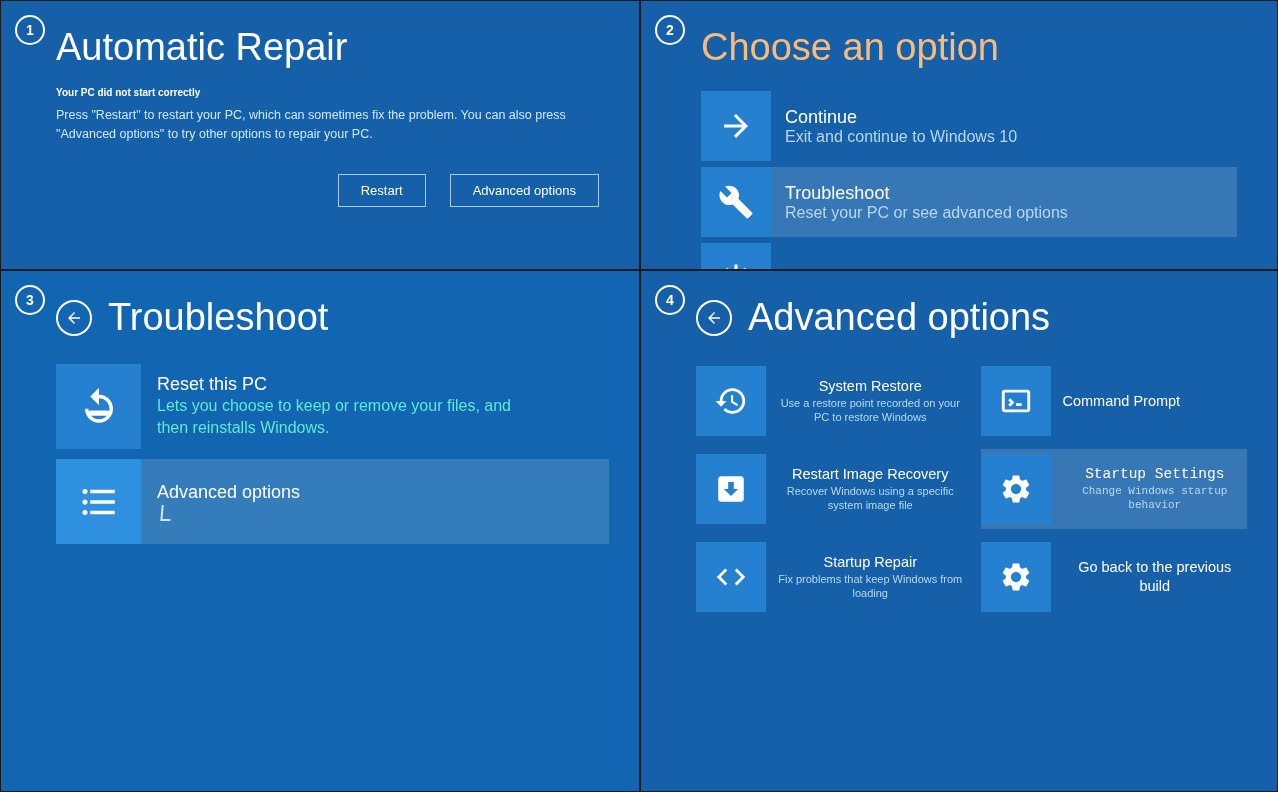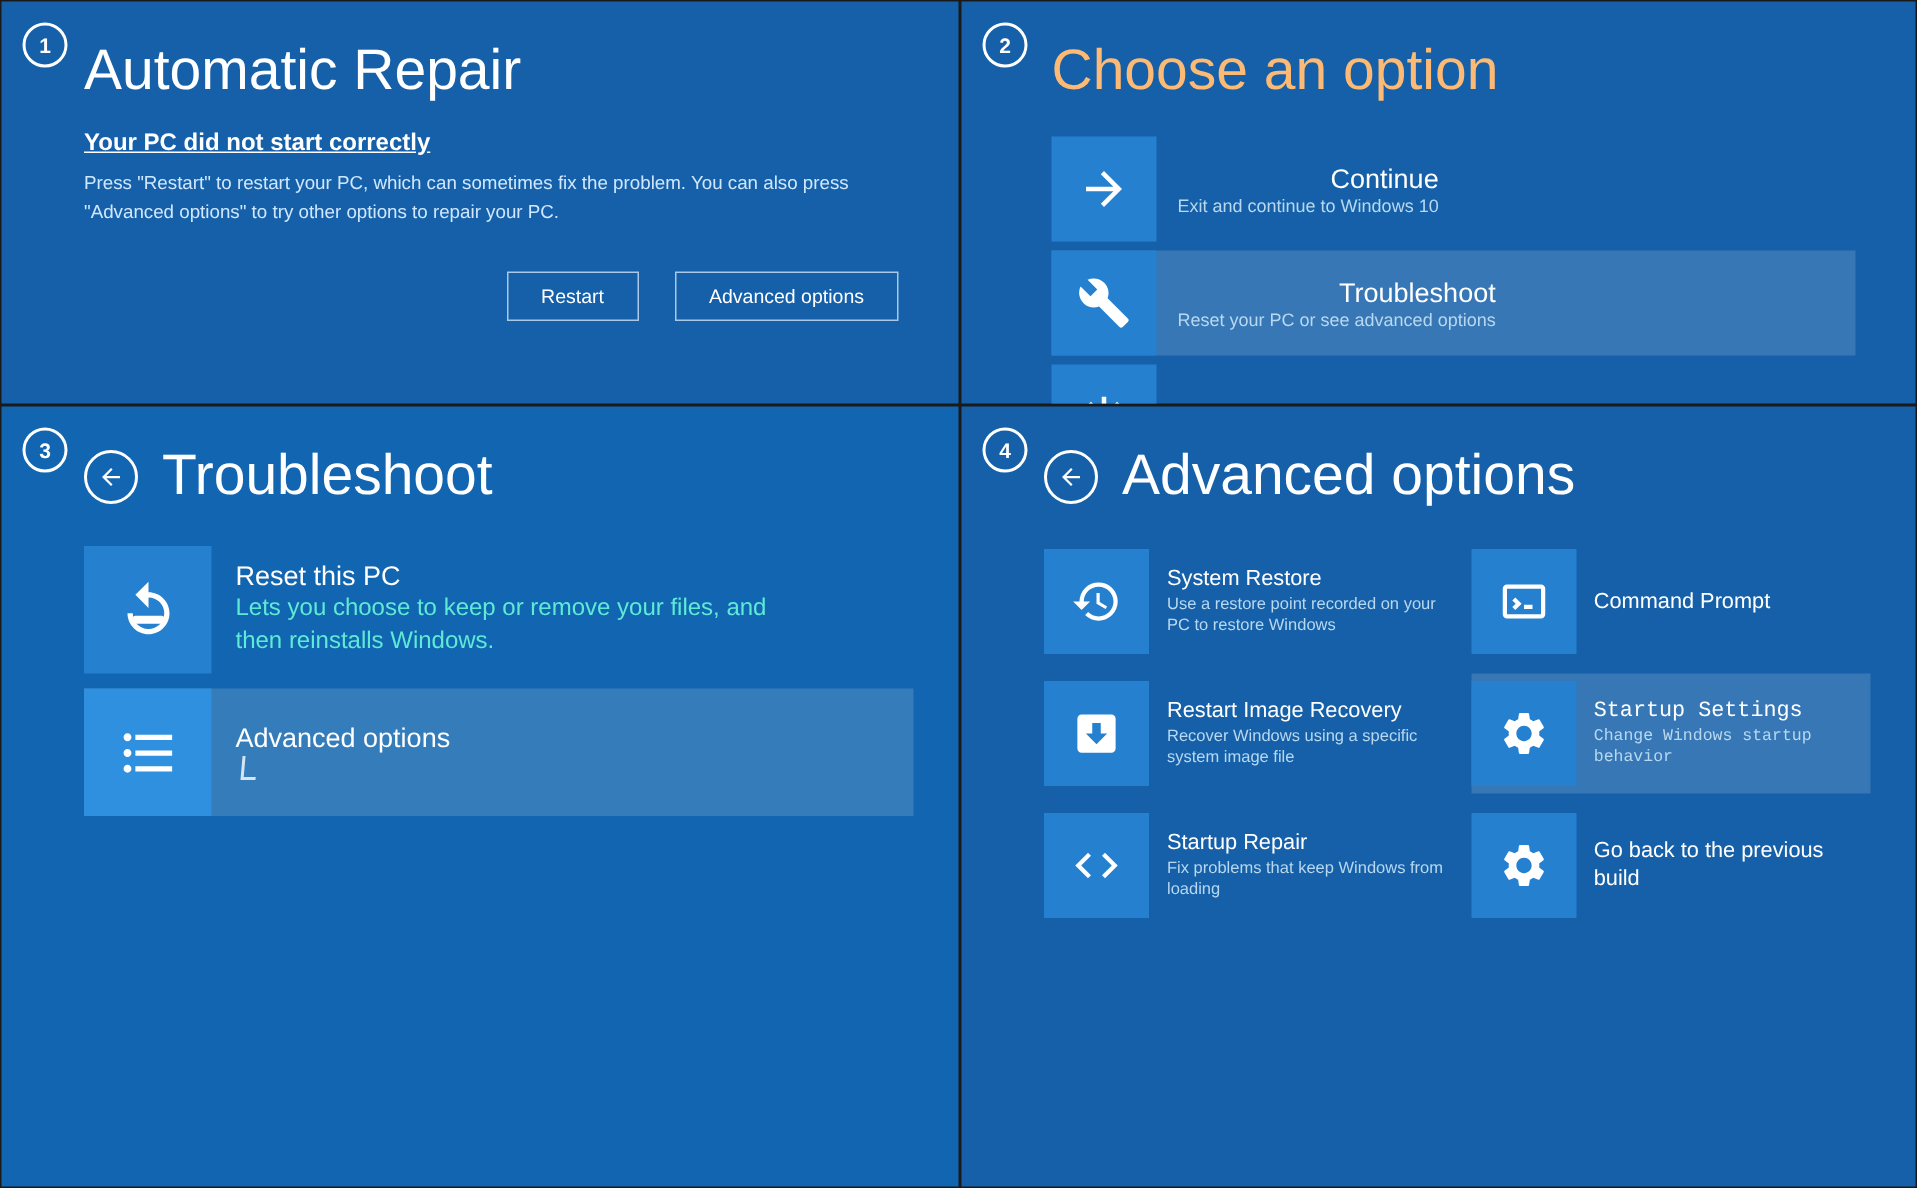--- a/index.html
+++ b/index.html
@@ -46,24 +46,23 @@
       padding: 20px 30px 20px 55px;
     }
     .panel-1 .title {
       font-size: 38px;
       font-weight: 300;
       color: white;
       margin-bottom: 18px;
       margin-top: 5px;
     }
     .panel-1 .subtitle {
-      font-size: 16px;
+      font-size: 10px;
       font-weight: 600;
       margin-bottom: 8px;
-      text-decoration: underline;
     }
     .panel-1 .description {
       font-size: 12.5px;
       line-height: 1.5;
       color: #d0e8ff;
       max-width: 550px;
       margin-bottom: 30px;
     }
     .panel-1 .buttons {
       display: flex;
@@ -113,24 +112,23 @@
     }
     .option-icon-box svg {
       width: 36px;
       height: 36px;
       fill: white;
     }
     .option-text .option-title {
       font-size: 18px;
       font-weight: 300;
       color: white;
-      text-align: right;
     }
     .option-text .option-desc {
-      font-size: 12px;
+      font-size: 16px;
       color: #b8d8f0;
     }
 
     
     .panel-3 {
       padding: 20px 30px 20px 55px;
       background: #1265b0;
     }
     .panel-3 .back-title {
       display: flex;
@@ -210,20 +208,21 @@
     }
     .panel-4 .title {
       font-size: 38px;
       font-weight: 300;
       color: white;
     }
     .adv-grid {
       display: grid;
       grid-template-columns: 1fr 1fr;
       gap: 8px 18px;
+      text-align: center;
     }
     .adv-tile {
       display: flex;
       align-items: center;
       cursor: pointer;
       height: 80px;
     }
     .adv-tile.highlighted {
       background: rgba(255,255,255,0.15);
       font-family: Liberation Mono, monospace;

